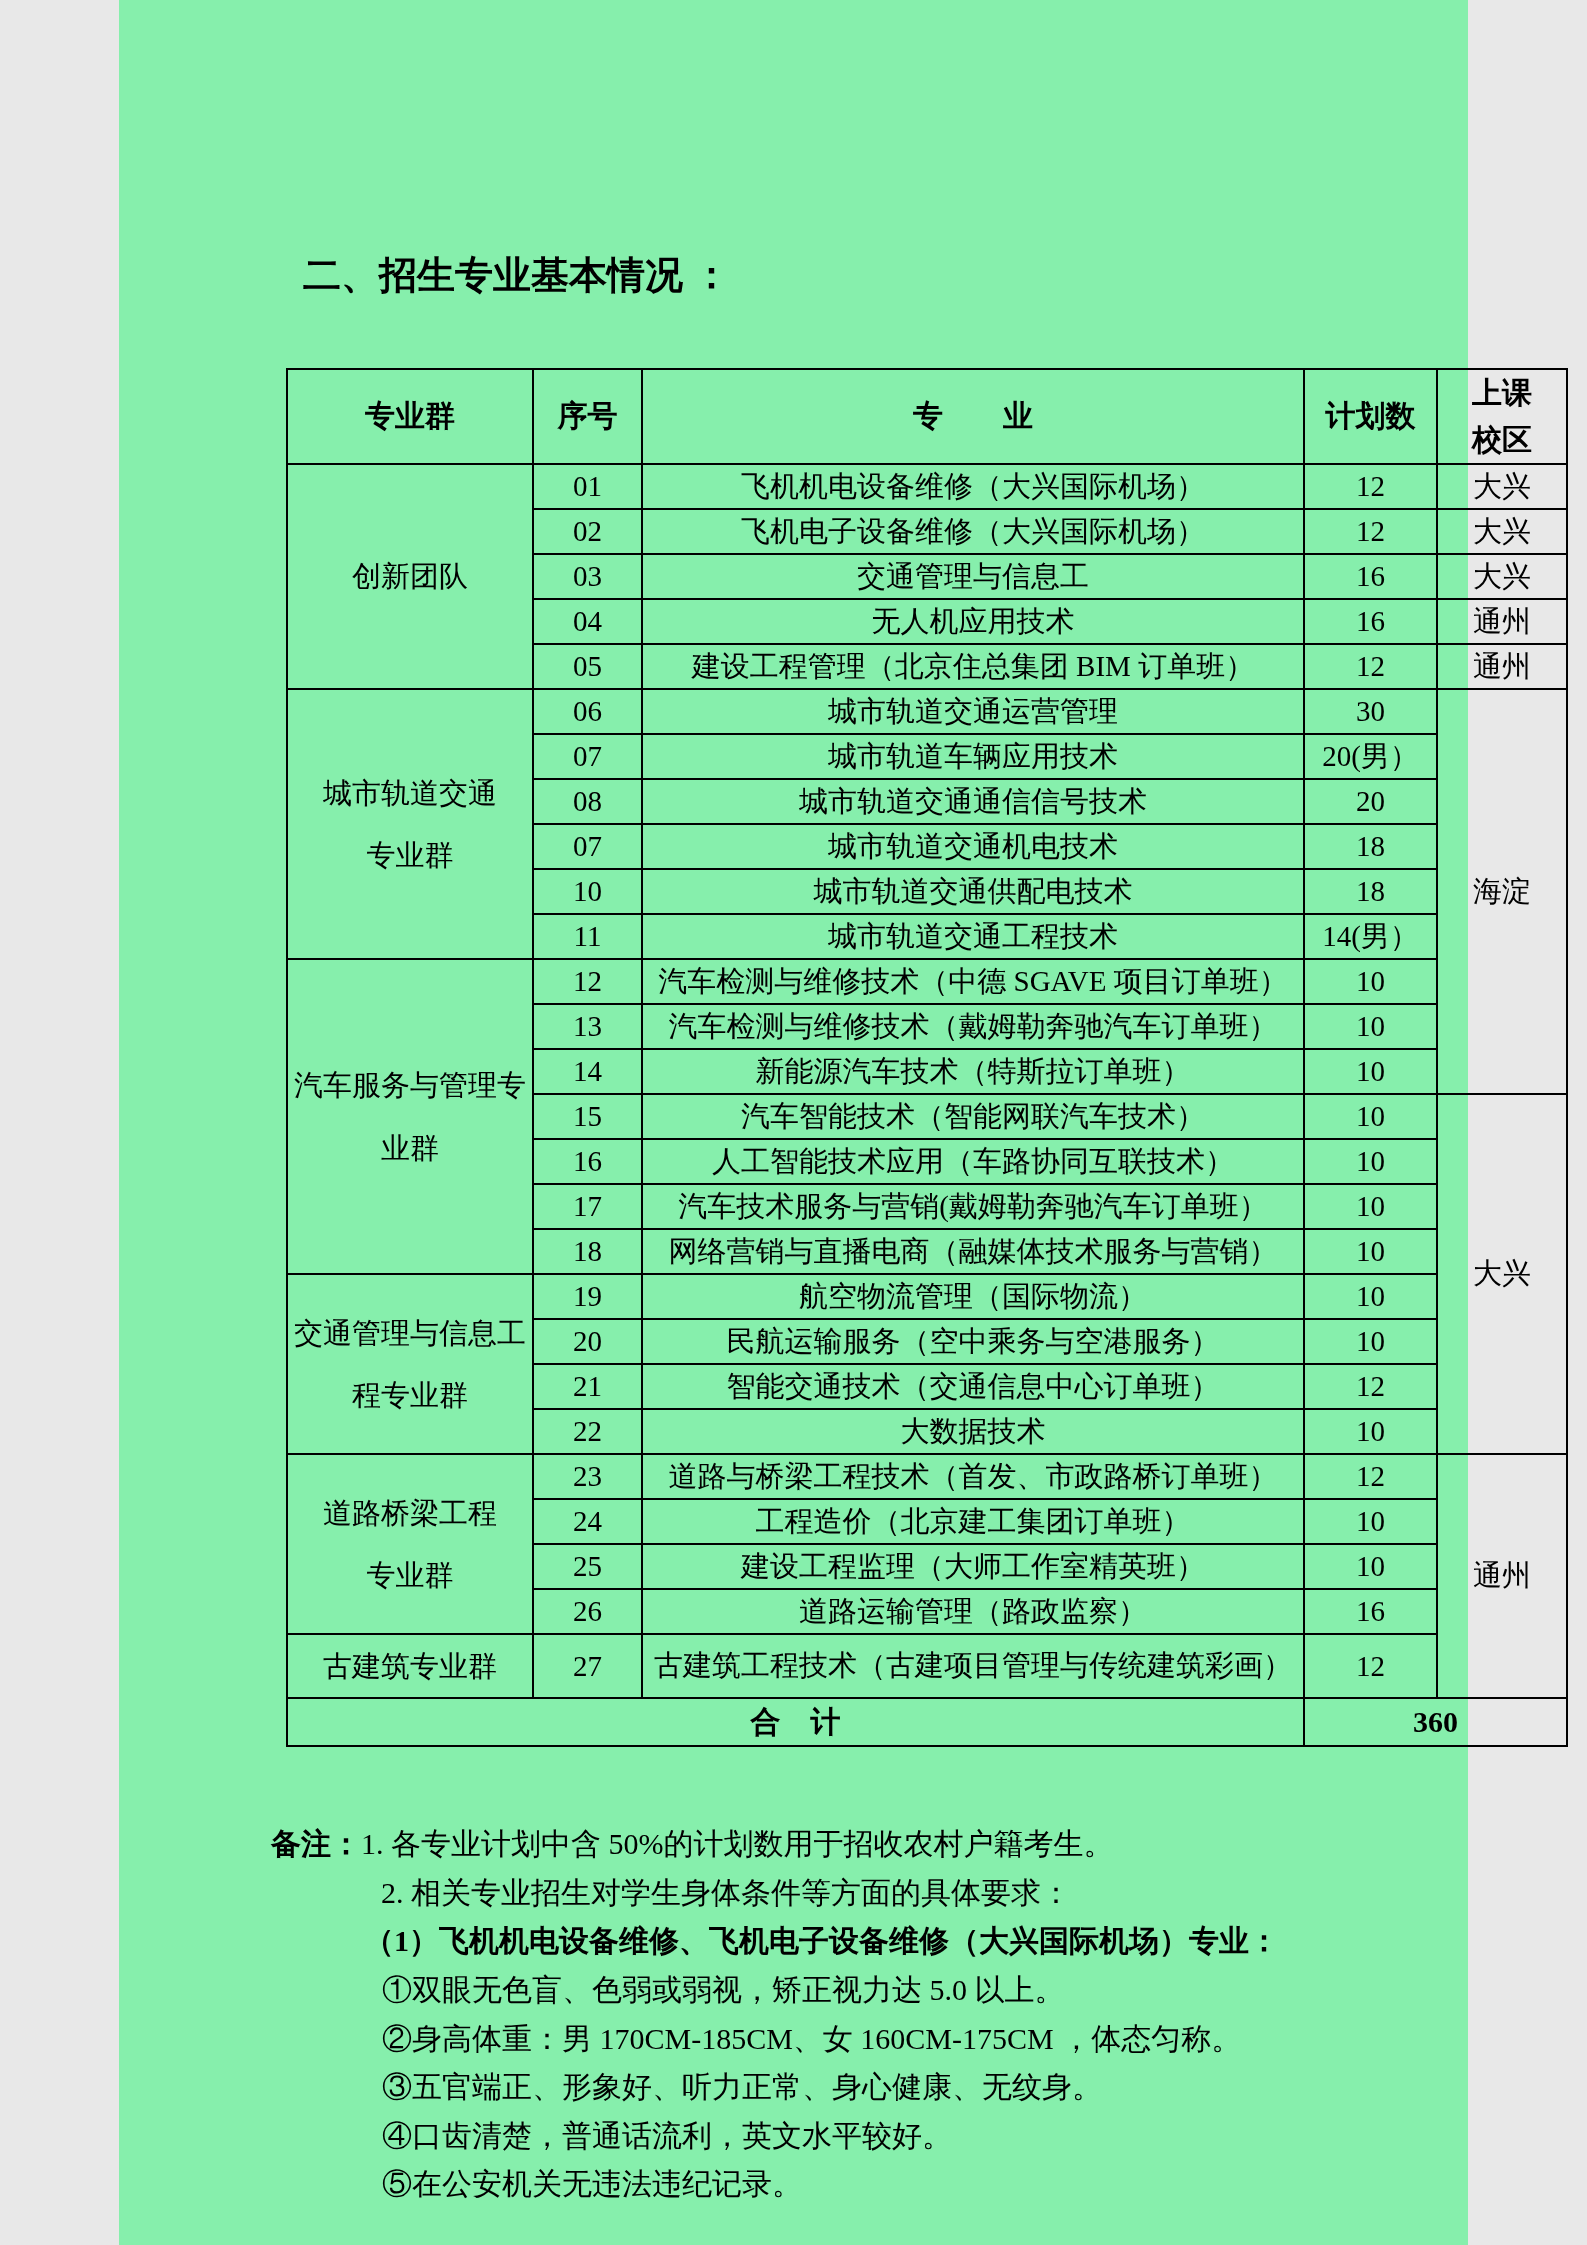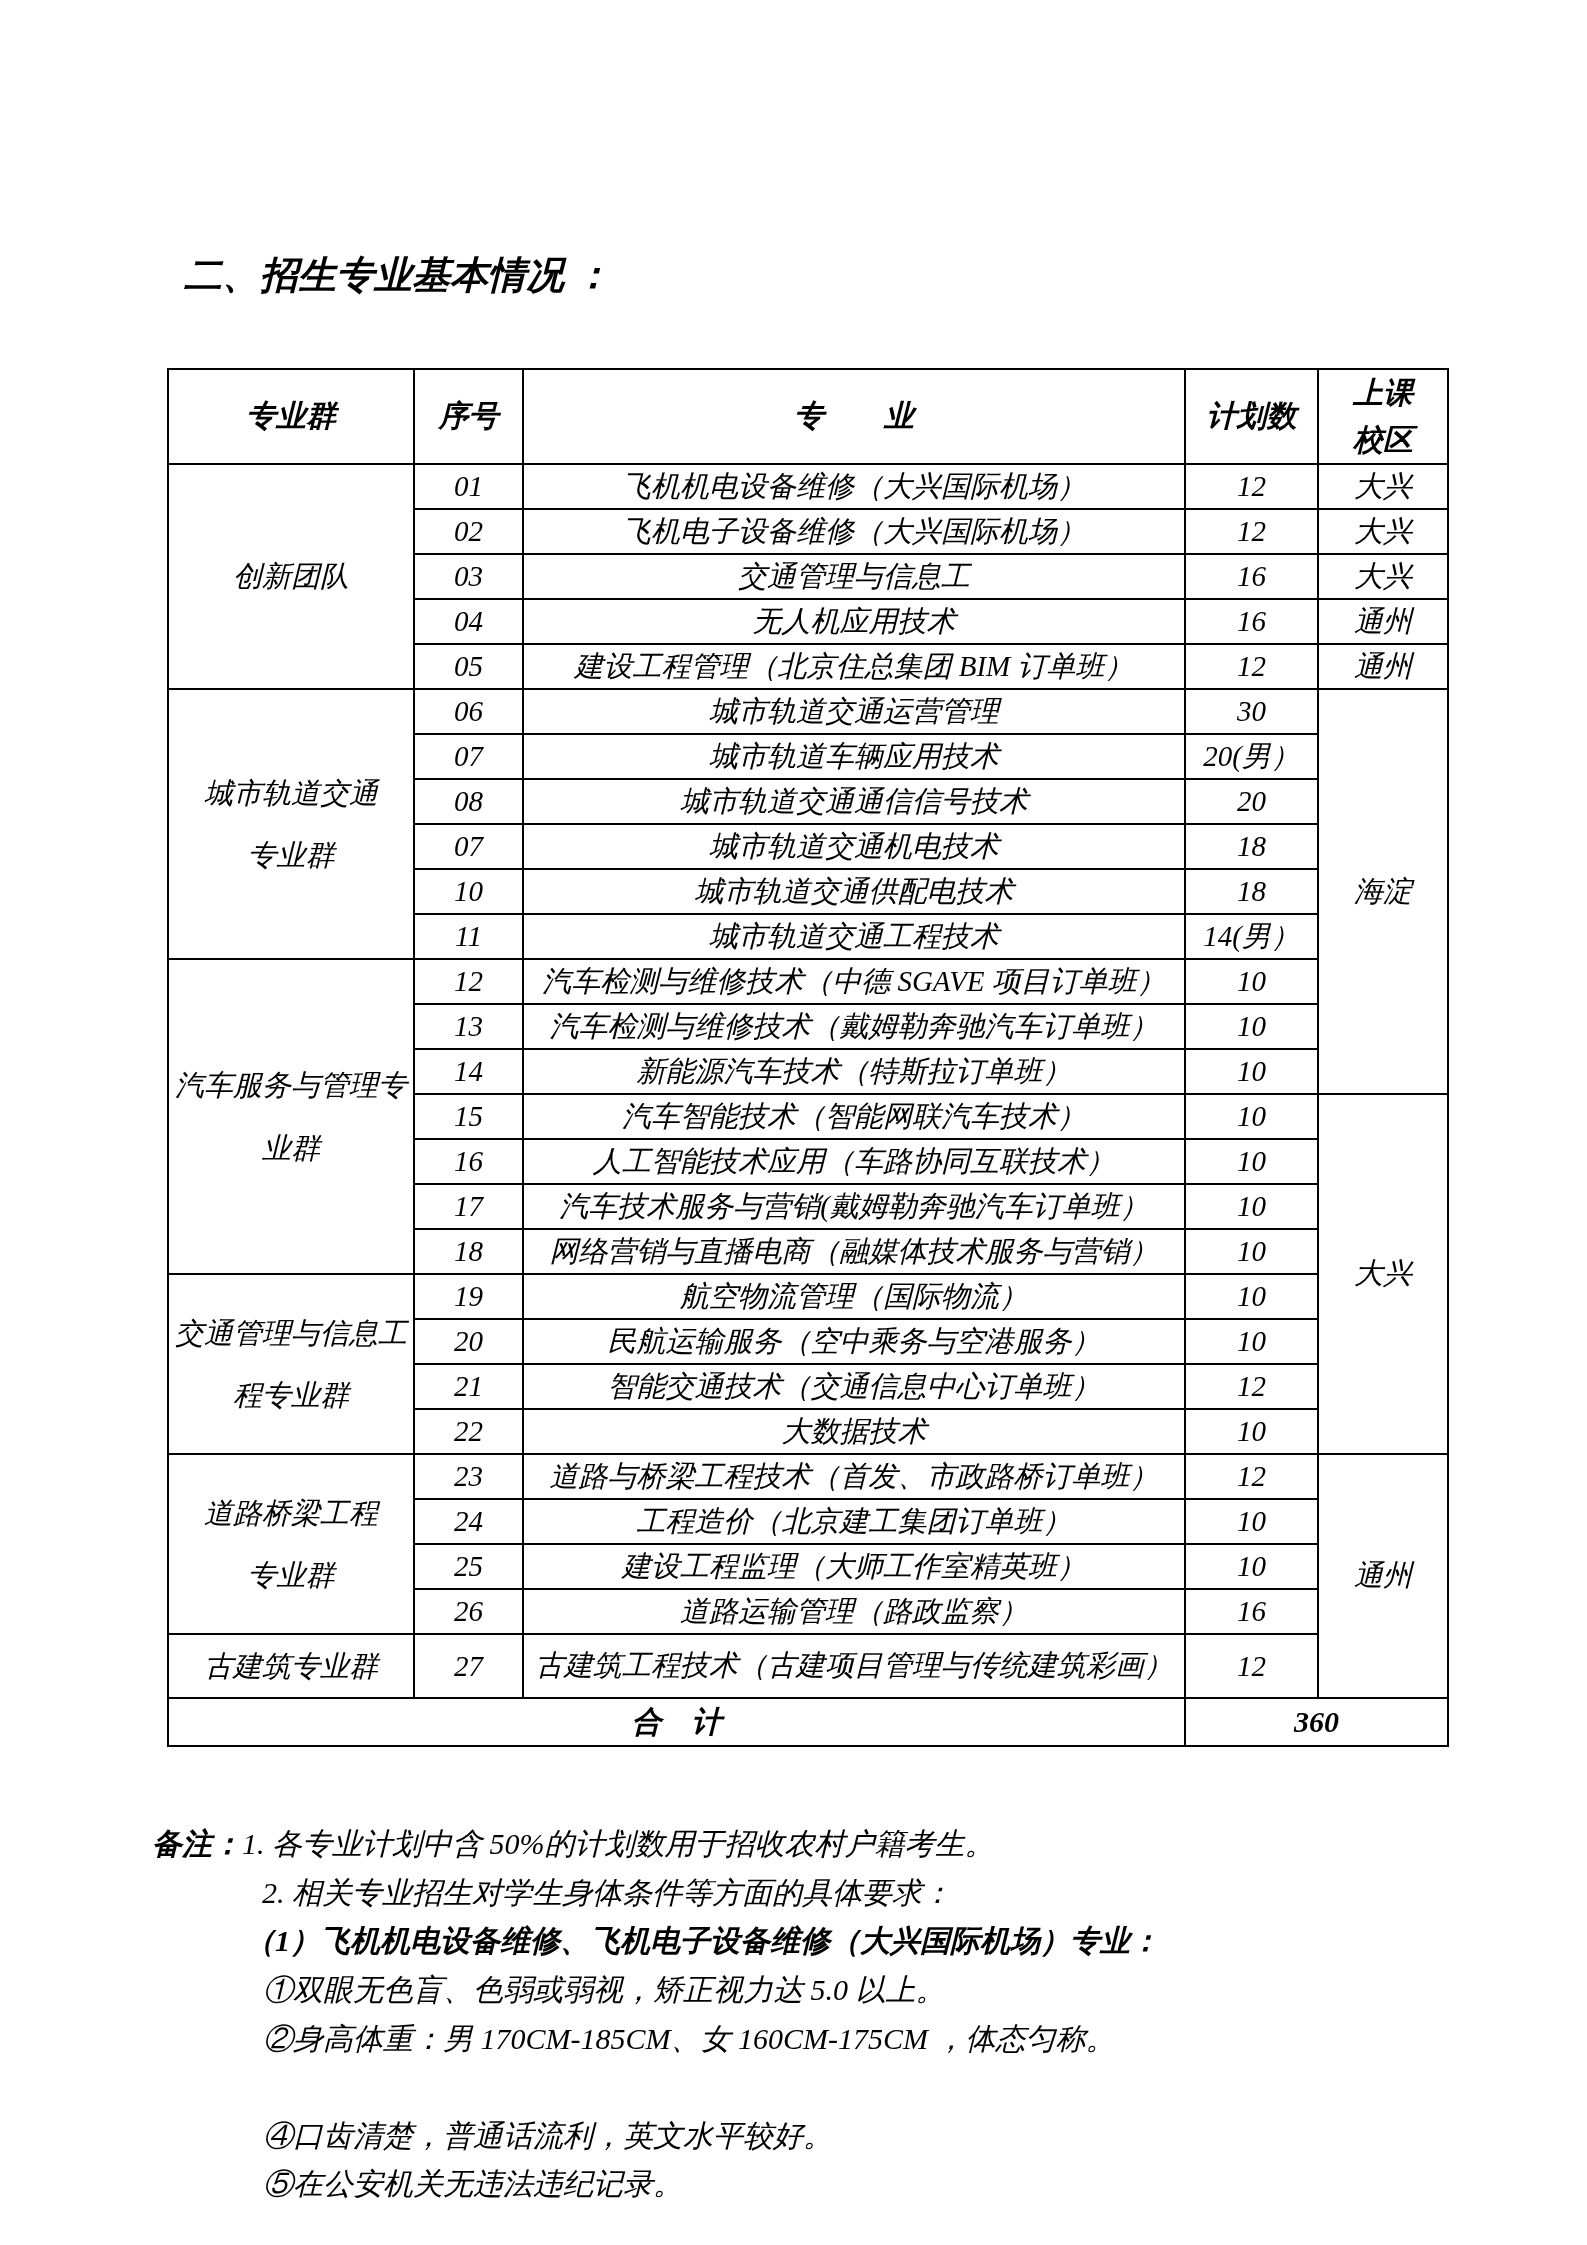--- a/index.html
+++ b/index.html
@@ -1,20 +1,19 @@
 <!DOCTYPE html>
 <html><head>
 <meta charset="utf-8">
 <style>
   html,body{margin:0;padding:0;background:#e8e8e8;}
   .page{
-    position:relative;width:1587px;height:2245px;margin:0 auto;
-    background:#ffffff;color:#000;
+    position:relative;width:1349px;height:2245px;margin:0 auto;
+    background:#86efac;color:#000;
     font-family:"Liberation Serif","DejaVu Serif",serif;
-    font-style:italic;
   }
   .title{
     position:absolute;left:184px;top:250px;
     font-size:38px;font-weight:bold;white-space:pre;
   }
   .subtitle{
     position:absolute;left:168px;top:324px;
     font-size:31px;font-weight:bold;white-space:pre;
   }
   table.majors{
@@ -234,16 +233,17 @@
           <td class="total-value" colspan="2">360</td>
         </tr>
       </tbody>
   </table>
 
   <div class="note n1"><b>备注：</b><span>1. 各专业计划中含 50%的计划数用于招收农村户籍考生。</span></div>
   <div class="note n2"><span>2. 相关专业招生对学生身体条件等方面的具体要求：</span></div>
   <div class="note n3 bold-line"><span>（1）飞机机电设备维修、飞机电子设备维修（大兴国际机场）专业：</span></div>
   <div class="note n4"><span>①双眼无色盲、色弱或弱视，矫正视力达 5.0 以上。</span></div>
   <div class="note n5"><span>②身高体重：男 170CM-185CM、女 160CM-175CM ，体态匀称。</span></div>
+  <div class="note n6"><span>③五官端正、形象好、听力正常、身心健康、无纹身。</span></div>
   <div class="note n7"><span>④口齿清楚，普通话流利，英文水平较好。</span></div>
   <div class="note n8"><span>⑤在公安机关无违法违纪记录。</span></div>
 
 </div>
 
 </body></html>

